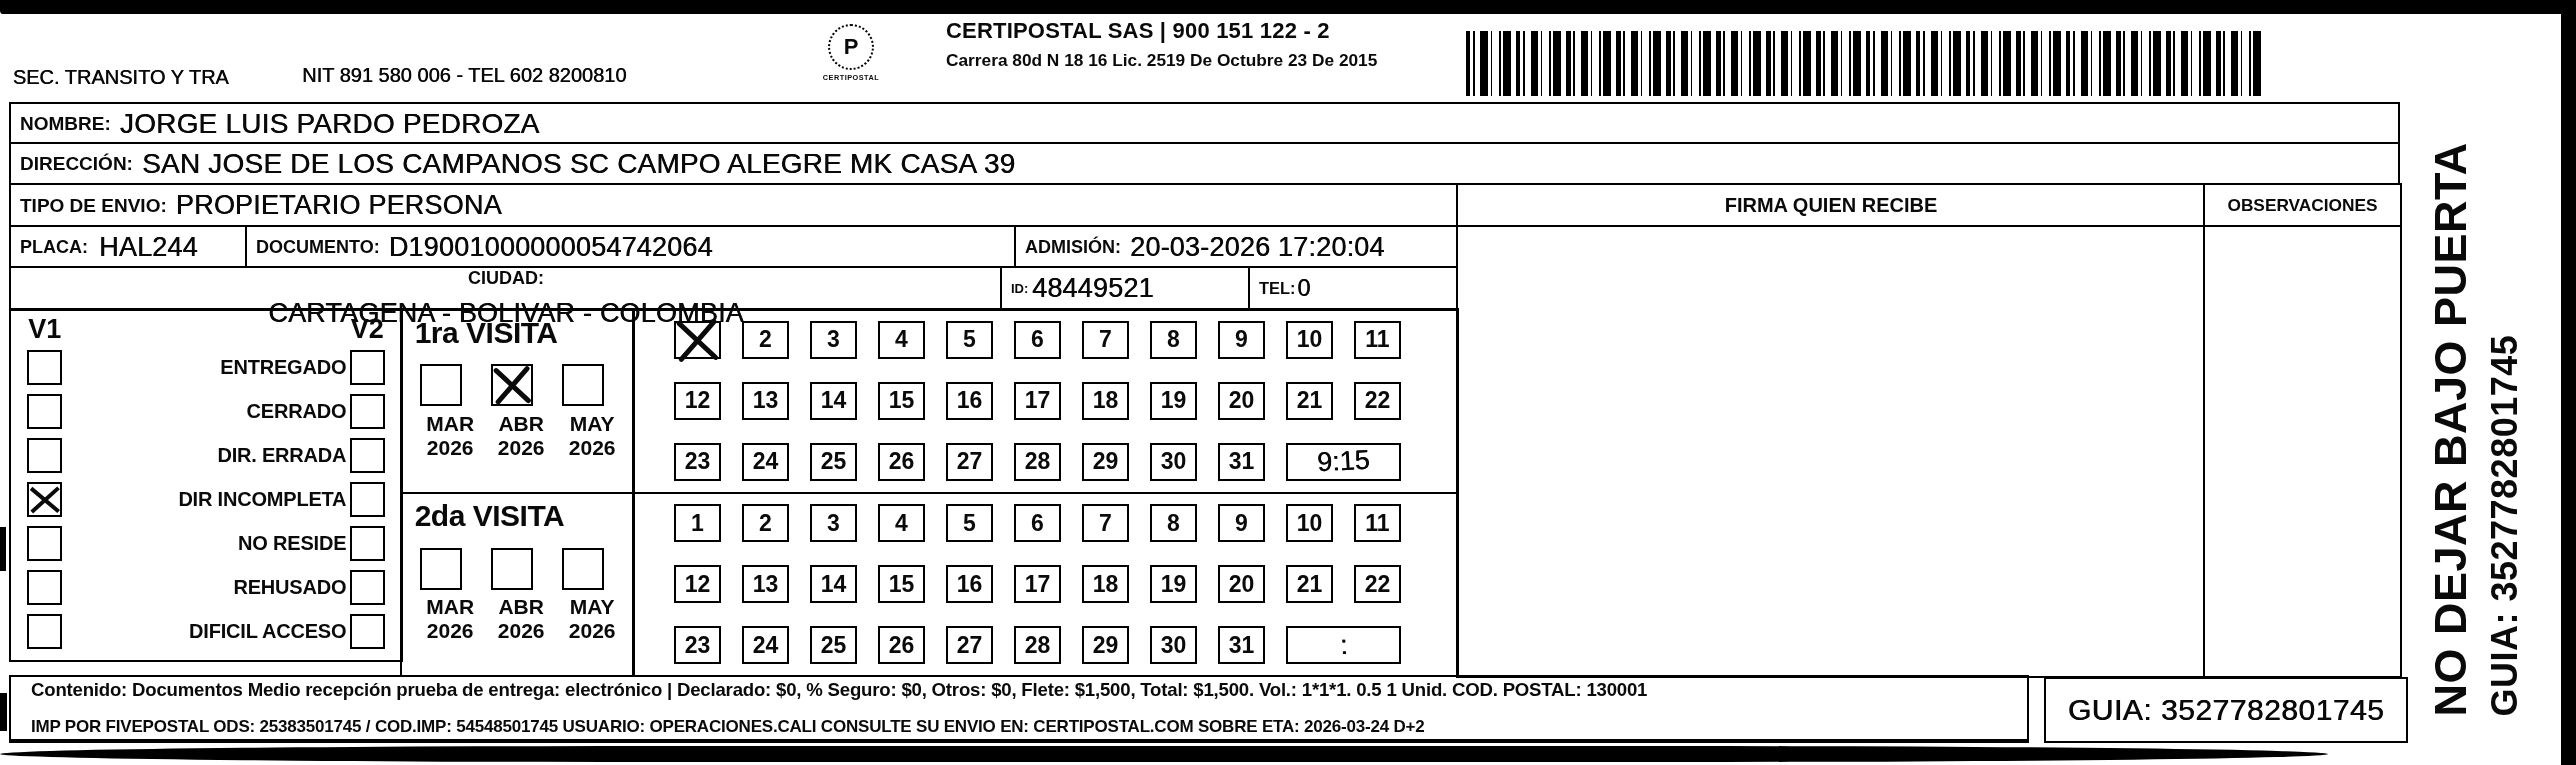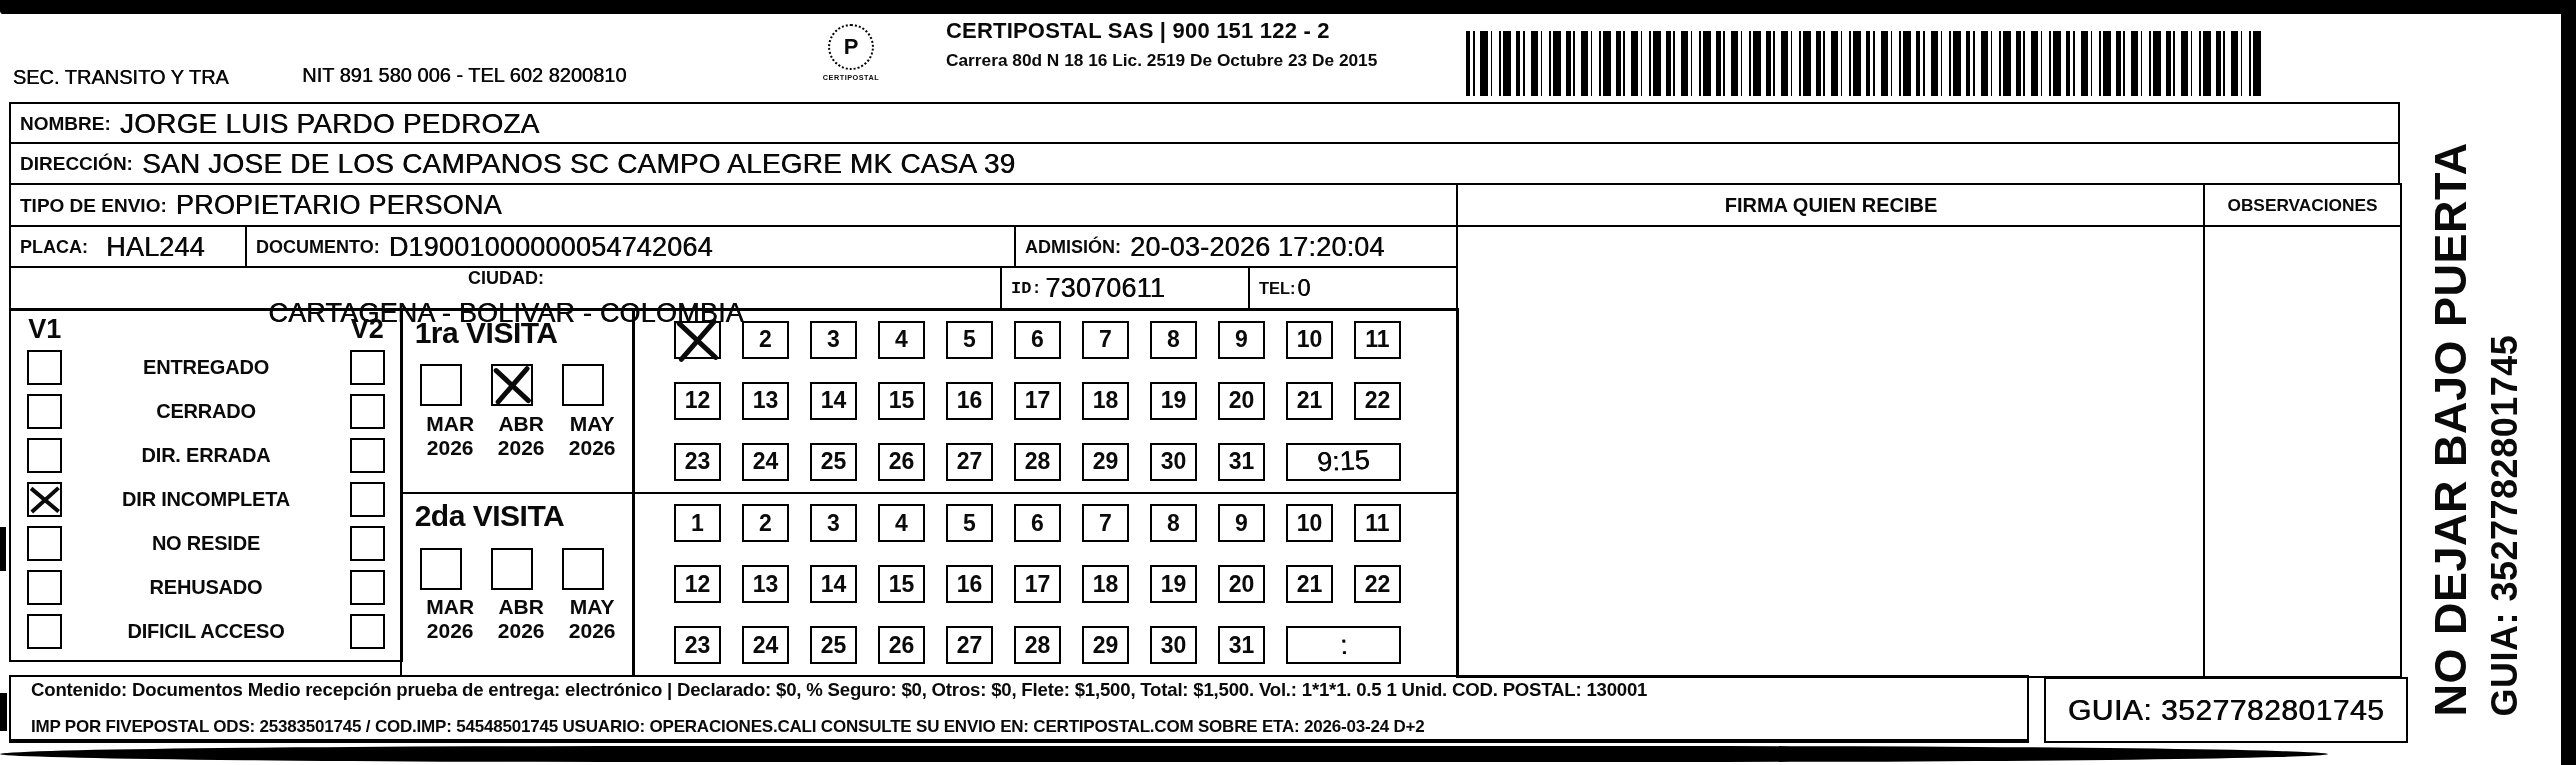--- a/index.html
+++ b/index.html
@@ -27,21 +27,21 @@
   .cell{border:2.7px solid #000;background:#fff;display:flex;align-items:center;padding:0 9px;gap:9px;}
   .lbl{font-weight:700;font-size:18px;white-space:nowrap;}
   .val{font-size:27px;white-space:nowrap;text-shadow:0.5px 0 0 #000;letter-spacing:0.2px;}
   .hdrcell{justify-content:center;font-weight:700;}
   
   .status-panel{border:2.7px solid #000;display:flex;flex-direction:column;padding:1.8px 12.7px 11px 12.7px;}
   .status-head{display:grid;grid-template-columns:42px 1fr 42px;align-items:center;height:35px;}
   .vhead{font-weight:700;font-size:27px;text-align:center;}
   .status-rows{flex:1;display:flex;flex-direction:column;justify-content:space-between;padding-top:3.6px;}
   .status-row{display:grid;grid-template-columns:42px 1fr 42px;align-items:center;}
-  .status-label{font-weight:700;font-size:20px;text-align:center;letter-spacing:-0.2px;}
+  .status-label{font-weight:700;font-size:20px;text-align:right;letter-spacing:-0.2px;}
   .cb{width:35px;height:35px;border:2.7px solid #000;box-sizing:border-box;position:relative;margin:0 auto;}
   
   .crossed::before,.crossed::after{content:"";position:absolute;left:-8%;top:46%;width:116%;height:3.6px;background:#0a0a0a;}
   .crossed::before{transform:rotate(40deg);} .crossed::after{transform:rotate(-42deg);}
   .hand-crossed::before,.hand-crossed::after{content:"";position:absolute;left:-14%;top:46%;width:128%;height:4.5px;background:#0a0a0a;border-radius:2.7px;}
   .hand-crossed::before{transform:rotate(43deg);} .hand-crossed::after{transform:rotate(-49deg);}
   
   .month-panel{border:2.7px solid #000;display:flex;flex-direction:column;}
   .visit-month-half{flex:1;padding:5.5px 0 0 12.7px;}
   .visit-month-half.top{border-bottom:2.7px solid #000;}
@@ -116,40 +116,40 @@
     <span class="lbl" style="font-size:19px;">TIPO DE ENVIO:</span>
     <span class="val">PROPIETARIO PERSONA</span>
   </div>
   <div class="abs cell hdrcell" style="left:1456px;top:183px;width:750px;height:45px;font-size:20px;">
     <span>FIRMA QUIEN RECIBE</span>
   </div>
   <div class="abs cell hdrcell" style="left:2203px;top:183px;width:199px;height:45px;font-size:17.3px;">
     <span>OBSERVACIONES</span>
   </div>
 
-  <div class="abs cell" style="left:9px;top:225px;width:238px;height:45px;gap:18px;">
+  <div class="abs cell" style="left:9px;top:225px;width:238px;height:45px;gap:11px;">
     <span class="lbl">PLACA:</span>
     <span class="val">HAL244</span>
   </div>
   <div class="abs cell" style="left:245px;top:225px;width:772px;height:45px;">
     <span class="lbl">DOCUMENTO:</span>
     <span class="val">D19001000000054742064</span>
   </div>
   <div class="abs cell" style="left:1014px;top:225px;width:445px;height:45px;">
     <span class="lbl">ADMISIÓN:</span>
     <span class="val">20-03-2026 17:20:04</span>
   </div>
 
   <div class="abs cell" style="left:9px;top:266px;width:994px;height:45px;flex-direction:column;">
     <span class="lbl">CIUDAD:</span>
     <span class="val">CARTAGENA - BOLIVAR - COLOMBIA</span>
   </div>
   <div class="abs cell" style="left:1000px;top:266px;width:250px;height:45px;gap:3.6px;">
-    <span class="lbl" style="font-size:17px;font-family:Liberation Mono, monospace;">ID:</span>
-    <span class="val">73070611</span>
+    <span class="lbl" style="font-size:13px;">ID:</span>
+    <span class="val">48449521</span>
   </div>
   <div class="abs cell" style="left:1248px;top:266px;width:211px;height:45px;gap:1.8px;">
     <span class="lbl" style="font-size:16.4px;">TEL:</span>
     <span class="val" style="font-size:23.6px;">0</span>
   </div>
 
   <div class="abs cell" style="left:1456px;top:225px;width:750px;height:453px;"></div>
   <div class="abs cell" style="left:2203px;top:225px;width:199px;height:453px;"></div>
 
   <div class="abs status-panel" style="left:9px;top:308px;width:394px;height:354px;">

